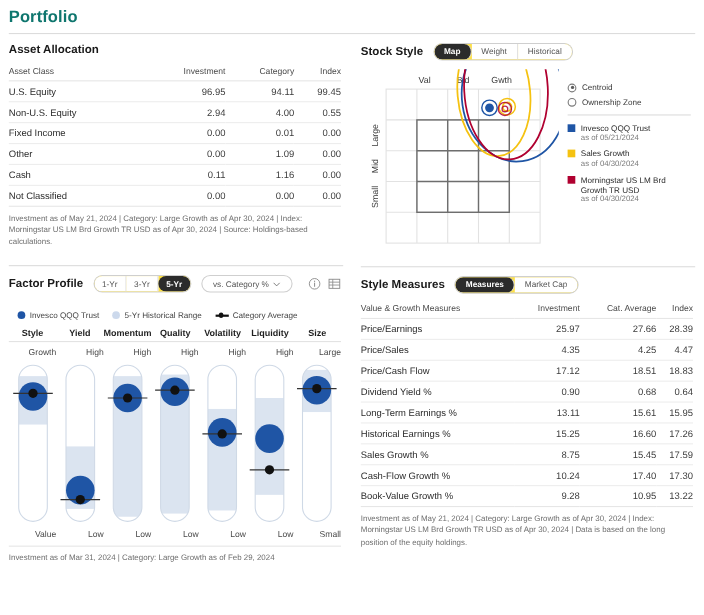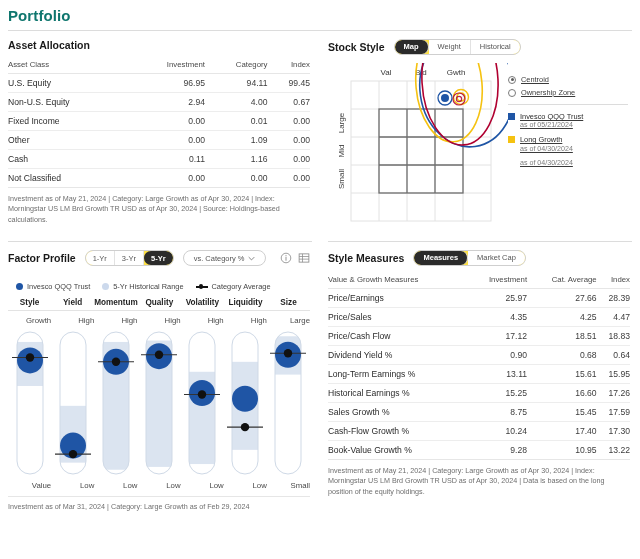--- a/index.html
+++ b/index.html
@@ -68,23 +68,23 @@
   }
   table.dt td.lbl { text-align:left; color:#2b2b2b; }
   table.dt tr:last-child td { border-bottom:1px solid #e6e6e6; }
 
   .footnote {
     font-size:7.2px; color:#6e6e6e; line-height:1.45;
     padding:6px 0 0 0; max-width:302px;
   }
 
   
-  .style-wrap { display:flex; padding-top:2px; }
+  .style-wrap { display:flex; gap:8px; padding-top:2px; }
   .style-svg-box { position:relative; width:180px; }
-  .style-legend { font-size:7.4px; color:#3a3a3a; padding-top:12px; width:122px;text-decoration:underline; }
+  .style-legend { font-size:7.4px; color:#3a3a3a; padding-top:12px; width:122px; }
   .lg-row { display:flex; align-items:center; gap:5px; margin-bottom:4px; }
   .lg-sw { width:7px; height:7px; flex:0 0 auto; }
   .lg-ring {
     width:8px; height:8px; border-radius:50%; border:1.2px solid #7a7a7a; flex:0 0 auto;
     display:flex; align-items:center; justify-content:center;
   }
   .lg-ring i { width:3px; height:3px; border-radius:50%; background:#5c5c5c; display:block; }
   .lg-divider { border-top:1px solid #dcdcdc; margin:7px 2px 7px 0; }
   .lg-item { margin-bottom:5px; }
   .lg-item .t { display:flex; gap:5px; align-items:flex-start; }
@@ -138,21 +138,21 @@
           <tr>
             <td class="lbl">U.S. Equity</td>
             <td>96.95</td>
             <td>94.11</td>
             <td>99.45</td>
           </tr>
           <tr>
             <td class="lbl">Non-U.S. Equity</td>
             <td>2.94</td>
             <td>4.00</td>
-            <td>0.67</td>
+            <td>0.55</td>
           </tr>
           <tr>
             <td class="lbl">Fixed Income</td>
             <td>0.00</td>
             <td>0.01</td>
             <td>0.00</td>
           </tr>
           <tr>
             <td class="lbl">Other</td>
             <td>0.00</td>
@@ -452,25 +452,29 @@
           <div class="lg-item">
             <div class="t">
               <span class="lg-sw" style="background:#1f55a5;margin-top:1px;"></span>
               <span class="nm">Invesco QQQ Trust</span>
             </div>
             <div class="asof">as of 05/21/2024</div>
           </div>
           <div class="lg-item">
             <div class="t">
               <span class="lg-sw" style="background:#f5c211;margin-top:1px;"></span>
-              <span class="nm">Long Growth</span>
+              <span class="nm">Sales Growth</span>
             </div>
             <div class="asof">as of 04/30/2024</div>
           </div>
           <div class="lg-item">
+            <div class="t">
+              <span class="lg-sw" style="background:#b00030;margin-top:1px;"></span>
+              <span class="nm">Morningstar US LM Brd Growth TR USD</span>
+            </div>
             <div class="asof">as of 04/30/2024</div>
           </div>
         </div>
       </div>
     </div>
 
     <div class="panel-rule" style="margin-top:6px;"></div>
 
     <div class="panel">
       <div class="sec-head">

